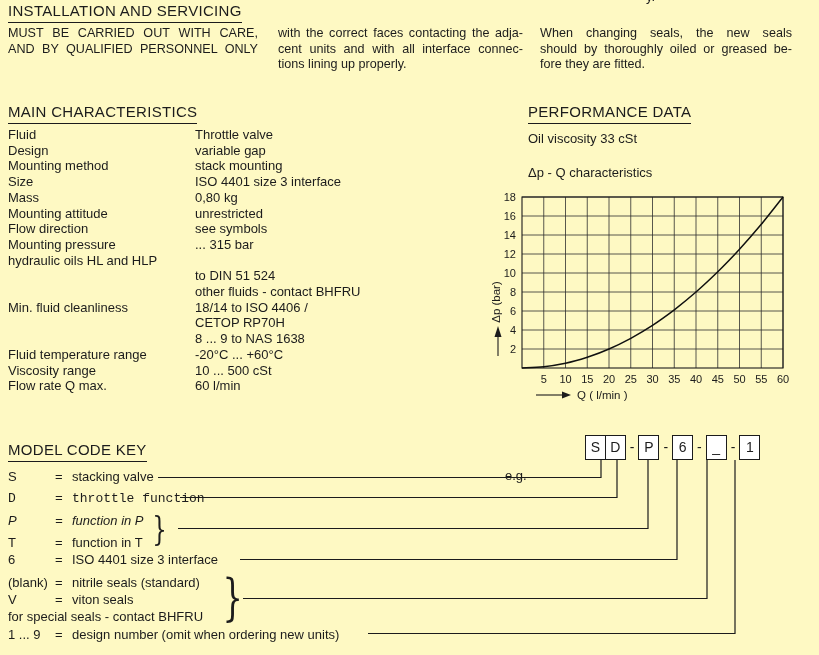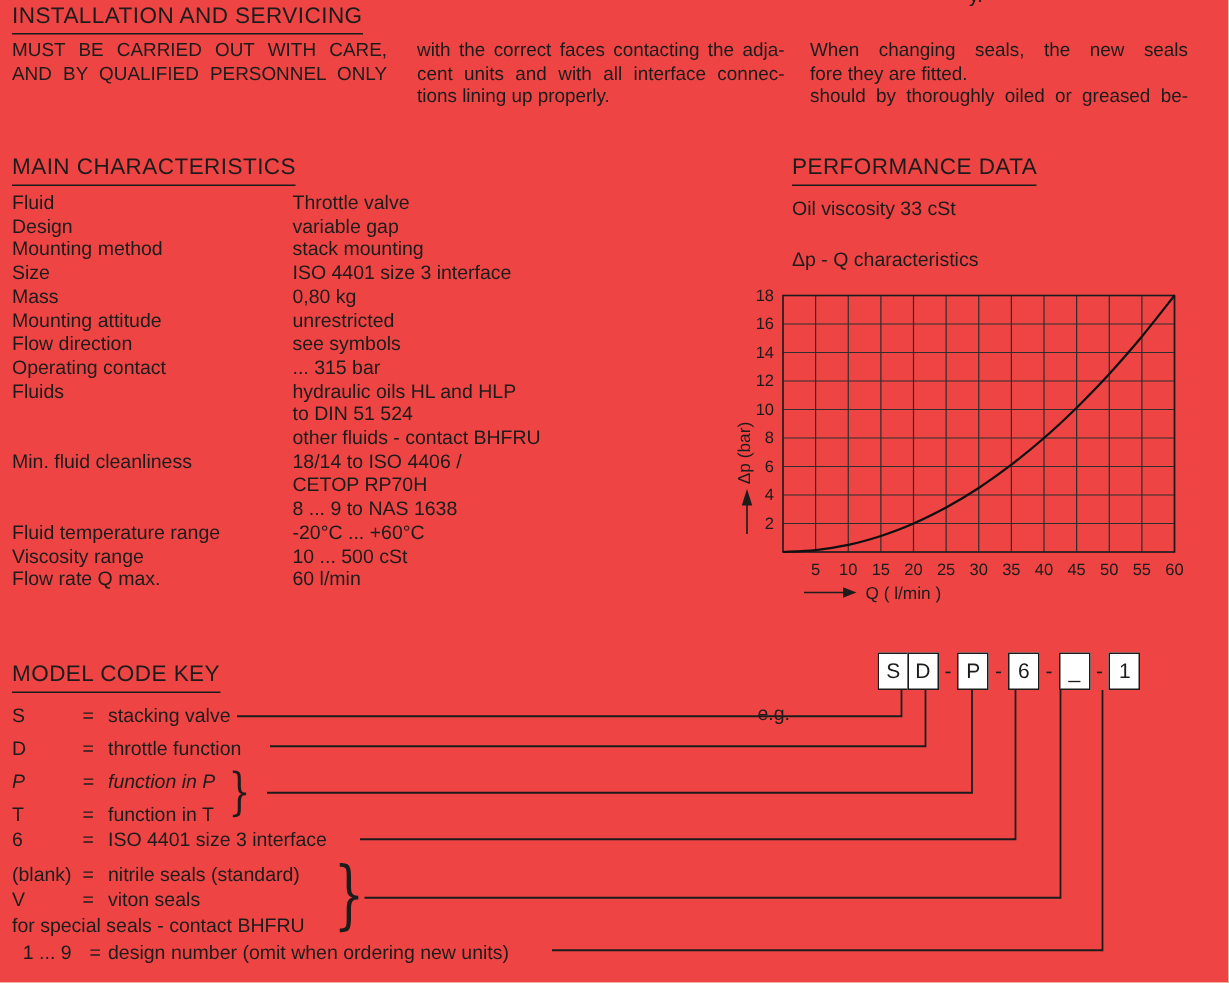--- a/index.html
+++ b/index.html
@@ -1,16 +1,16 @@
 <!DOCTYPE html>
 <html><head>
 <meta charset="utf-8">
 <style>
   html,body{margin:0;padding:0;background:#fff;}
-  .page{position:relative;width:819px;height:655px;background:#ef4444;overflow:hidden;
+  .page{position:relative;width:819px;height:655px;background:#fef9c3;overflow:hidden;
         font-family:"Liberation Sans","DejaVu Sans",sans-serif;color:#1c1c1c;}
   .heading{position:absolute;font-size:15px;letter-spacing:.3px;white-space:nowrap;
            border-bottom:1.3px solid #1c1c1c;padding-bottom:3px;}
   .col{position:absolute;font-size:12.6px;line-height:15.5px;}
   .ln{display:block;text-align:justify;text-align-last:justify;}
   .ln.left{text-align:left;text-align-last:left;}
   .chars{position:absolute;left:8px;top:127px;width:500px;font-size:13px;line-height:15.7px;}
   .chars .row{display:flex;}
   .chars .lbl{flex:none;width:187px;}
   .note{position:absolute;font-size:13px;white-space:nowrap;}
@@ -52,22 +52,22 @@
     <span class="ln">MUST BE CARRIED OUT WITH CARE,</span>
     <span class="ln">AND BY QUALIFIED PERSONNEL ONLY</span>
   </div>
   <div class="col" style="left:278px;top:26px;width:245px;">
     <span class="ln">with the correct faces contacting the adja-</span>
     <span class="ln">cent units and with all interface connec-</span>
     <span class="ln left">tions lining up properly.</span>
   </div>
   <div class="col" style="left:540px;top:26px;width:252px;">
     <span class="ln">When changing seals, the new seals</span>
+    <span class="ln">should by thoroughly oiled or greased be-</span>
     <span class="ln left">fore they are fitted.</span>
-    <span class="ln">should by thoroughly oiled or greased be-</span>
   </div>
 
   <div class="heading" style="left:8px;top:103px;">MAIN CHARACTERISTICS</div>
 
   <div class="chars">
     <div class="row">
         <span class="lbl">Fluid</span>
         <span class="val">Throttle valve</span>
       </div>
     <div class="row">
@@ -88,25 +88,24 @@
       </div>
     <div class="row">
         <span class="lbl">Mounting attitude</span>
         <span class="val">unrestricted</span>
       </div>
     <div class="row">
         <span class="lbl">Flow direction</span>
         <span class="val">see symbols</span>
       </div>
     <div class="row">
-        <span class="lbl">Operating contact</span>
+        <span class="lbl">Mounting pressure</span>
         <span class="val">... 315 bar</span>
       </div>
     <div class="row">
-        <span class="lbl">Fluids</span>
         <span class="val">hydraulic oils HL and HLP</span>
       </div>
     <div class="row">
         <span class="lbl"></span>
         <span class="val">to DIN 51 524</span>
       </div>
     <div class="row">
         <span class="lbl"></span>
         <span class="val">other fluids - contact BHFRU</span>
       </div>
@@ -213,25 +212,25 @@
   <svg class="conn" width="819" height="225" viewBox="0 0 819 225">
     <polyline points="601,30 601,47.5 158,47.5"></polyline>
     <polyline points="617,30 617,67.5 180,67.5"></polyline>
     <polyline points="648,30 648,98.5 178,98.5"></polyline>
     <polyline points="677,30 677,129.5 240,129.5"></polyline>
     <polyline points="707,30 707,168.5 243,168.5"></polyline>
     <polyline points="735,30 735,203.5 368,203.5"></polyline>
   </svg>
 
   <div class="mcrow" style="top:469px;"><span class="code">S</span><span class="eq">=</span><span class="desc">stacking valve</span></div>
-  <div class="mcrow" style="top:491px;"><span class="code">D</span><span class="eq">=</span><span class="desc">throttle function</span></div>
+  <div class="mcrow" style="top:491px;font-family:Liberation Mono, monospace;"><span class="code">D</span><span class="eq">=</span><span class="desc">throttle function</span></div>
   <div class="mcrow" style="top:513px;font-style:italic;"><span class="code">P</span><span class="eq">=</span><span class="desc">function in P</span></div>
   <div class="mcrow" style="top:535px;"><span class="code">T</span><span class="eq">=</span><span class="desc">function in T</span></div>
   <div class="mcrow" style="top:552px;"><span class="code">6</span><span class="eq">=</span><span class="desc">ISO 4401 size 3 interface</span></div>
   <div class="mcrow" style="top:575px;"><span class="code">(blank)</span><span class="eq">=</span><span class="desc">nitrile seals (standard)</span></div>
   <div class="mcrow" style="top:592px;"><span class="code">V</span><span class="eq">=</span><span class="desc">viton seals</span></div>
   <div class="mcrow" style="top:609px;"><span class="desc">for special seals - contact BHFRU</span></div>
-  <div class="mcrow" style="top:627px;text-align:center;"><span class="code">1 ... 9</span><span class="eq">=</span><span class="desc">design number (omit when ordering new units)</span></div>
+  <div class="mcrow" style="top:627px;"><span class="code">1 ... 9</span><span class="eq">=</span><span class="desc">design number (omit when ordering new units)</span></div>
 
   <div class="brace pt">}</div>
   <div class="brace seals">}</div>
 
 </div>
 
 </body></html>

